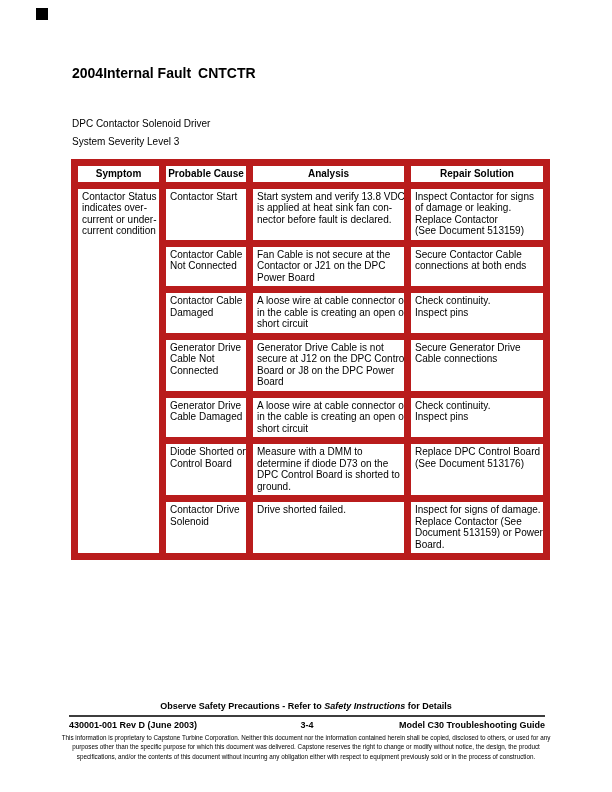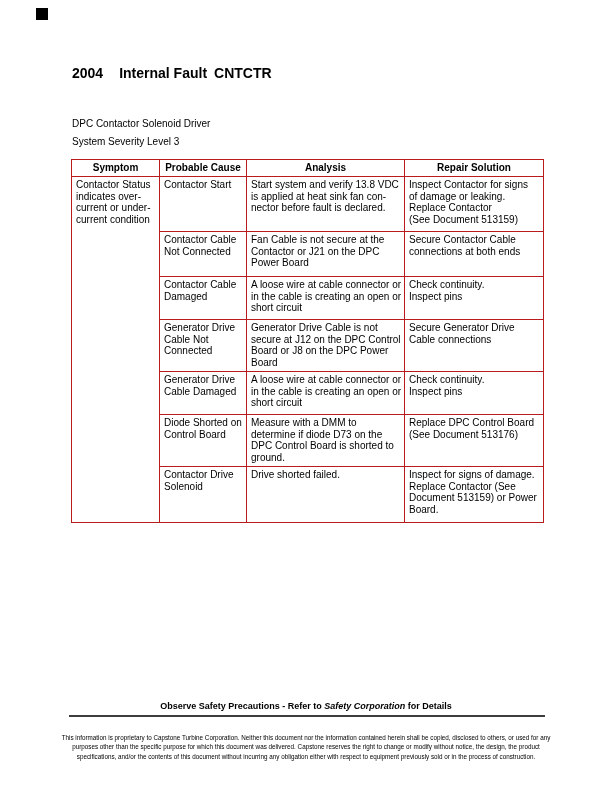--- a/index.html
+++ b/index.html
@@ -18,42 +18,42 @@
     width: 12px; height: 12px;
     background: #000000;
   }
   .doc-title {
     position: absolute;
     left: 72px; top: 65px;
     font-size: 14px;
     font-weight: bold;
     white-space: nowrap;
   }
-  .doc-title .t-code { margin-right: 16px; }
+  .doc-title .t-code { margin-right: 0; }
   .doc-title .t-name { margin-right: 7px; margin-top: 42px; }
   .meta-line {
     position: absolute;
     left: 72px;
     font-size: 10px;
     white-space: nowrap;
     margin-top: 32px;
   }
   .subtitle    { top: 86px; }
   .severity    { top: 104px; }
   .description { top: 121px; }
 
   .fault-table {
     position: absolute;
     left: 71px; top: 159px;
     width: 472px;
     border-collapse: collapse;
     table-layout: fixed;
   }
   .fault-table th, .fault-table td {
-    border: 1px solid #b91c1c;
+    border: 7px solid #b91c1c;
     font-size: 10px;
     line-height: 11.5px;
     vertical-align: top;
     padding: 2px 2px 3px 4px;
     white-space: pre;
     overflow: hidden;
   }
   .fault-table th {
     font-weight: bold;
     text-align: center;
@@ -193,23 +193,28 @@
       <td>Drive shorted failed.</td>
       <td>Inspect for signs of damage.
 Replace Contactor (See
 Document 513159) or Power
 Board.</td>
     </tr>
   </tbody>
     </table>
 
   <div class="safety-line">
-    <span>Observe Safety Precautions - Refer to </span><i>Safety Corporation</i><span> for Details</span>
+    <span>Observe Safety Precautions - Refer to </span><i>Safety Instructions</i><span> for Details</span>
   </div>
 
   <div class="footer-rule"></div>
 
+  <div class="footer-row">
+    <span class="f-left">430001-001 Rev D (June 2003)</span>
+    <span class="f-center">3-4</span>
+    <span class="f-right">Model C30 Troubleshooting Guide</span>
+  </div>
 
   <div class="disclaimer">This information is proprietary to Capstone Turbine Corporation. Neither this document nor the information contained herein shall be copied, disclosed to others, or used for any
 purposes other than the specific purpose for which this document was delivered. Capstone reserves the right to change or modify without notice, the design, the product
 specifications, and/or the contents of this document without incurring any obligation either with respect to equipment previously sold or in the process of construction.</div>
 
 </div>
 
 </body></html>

